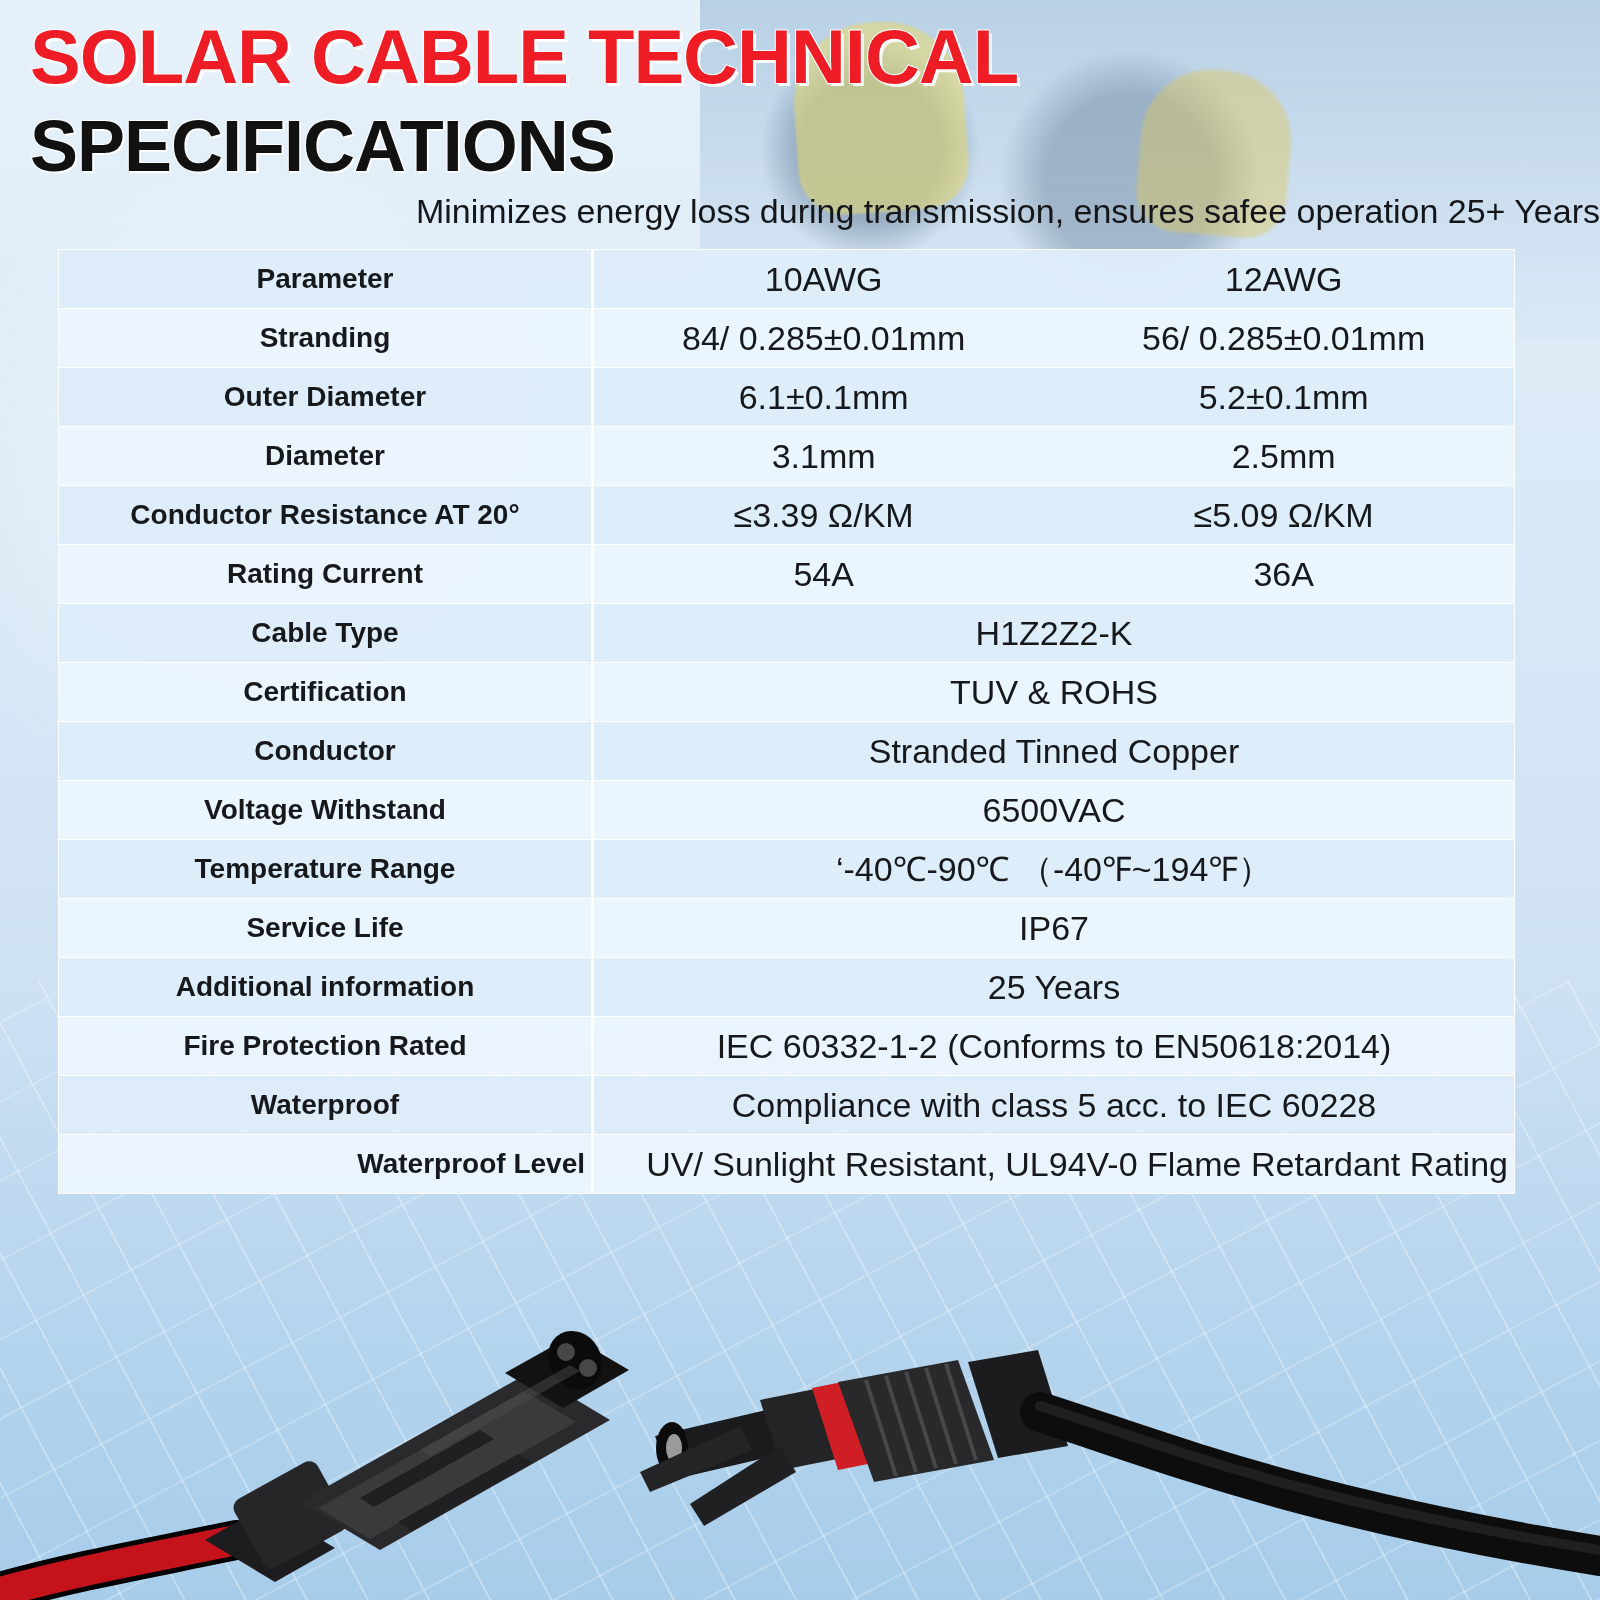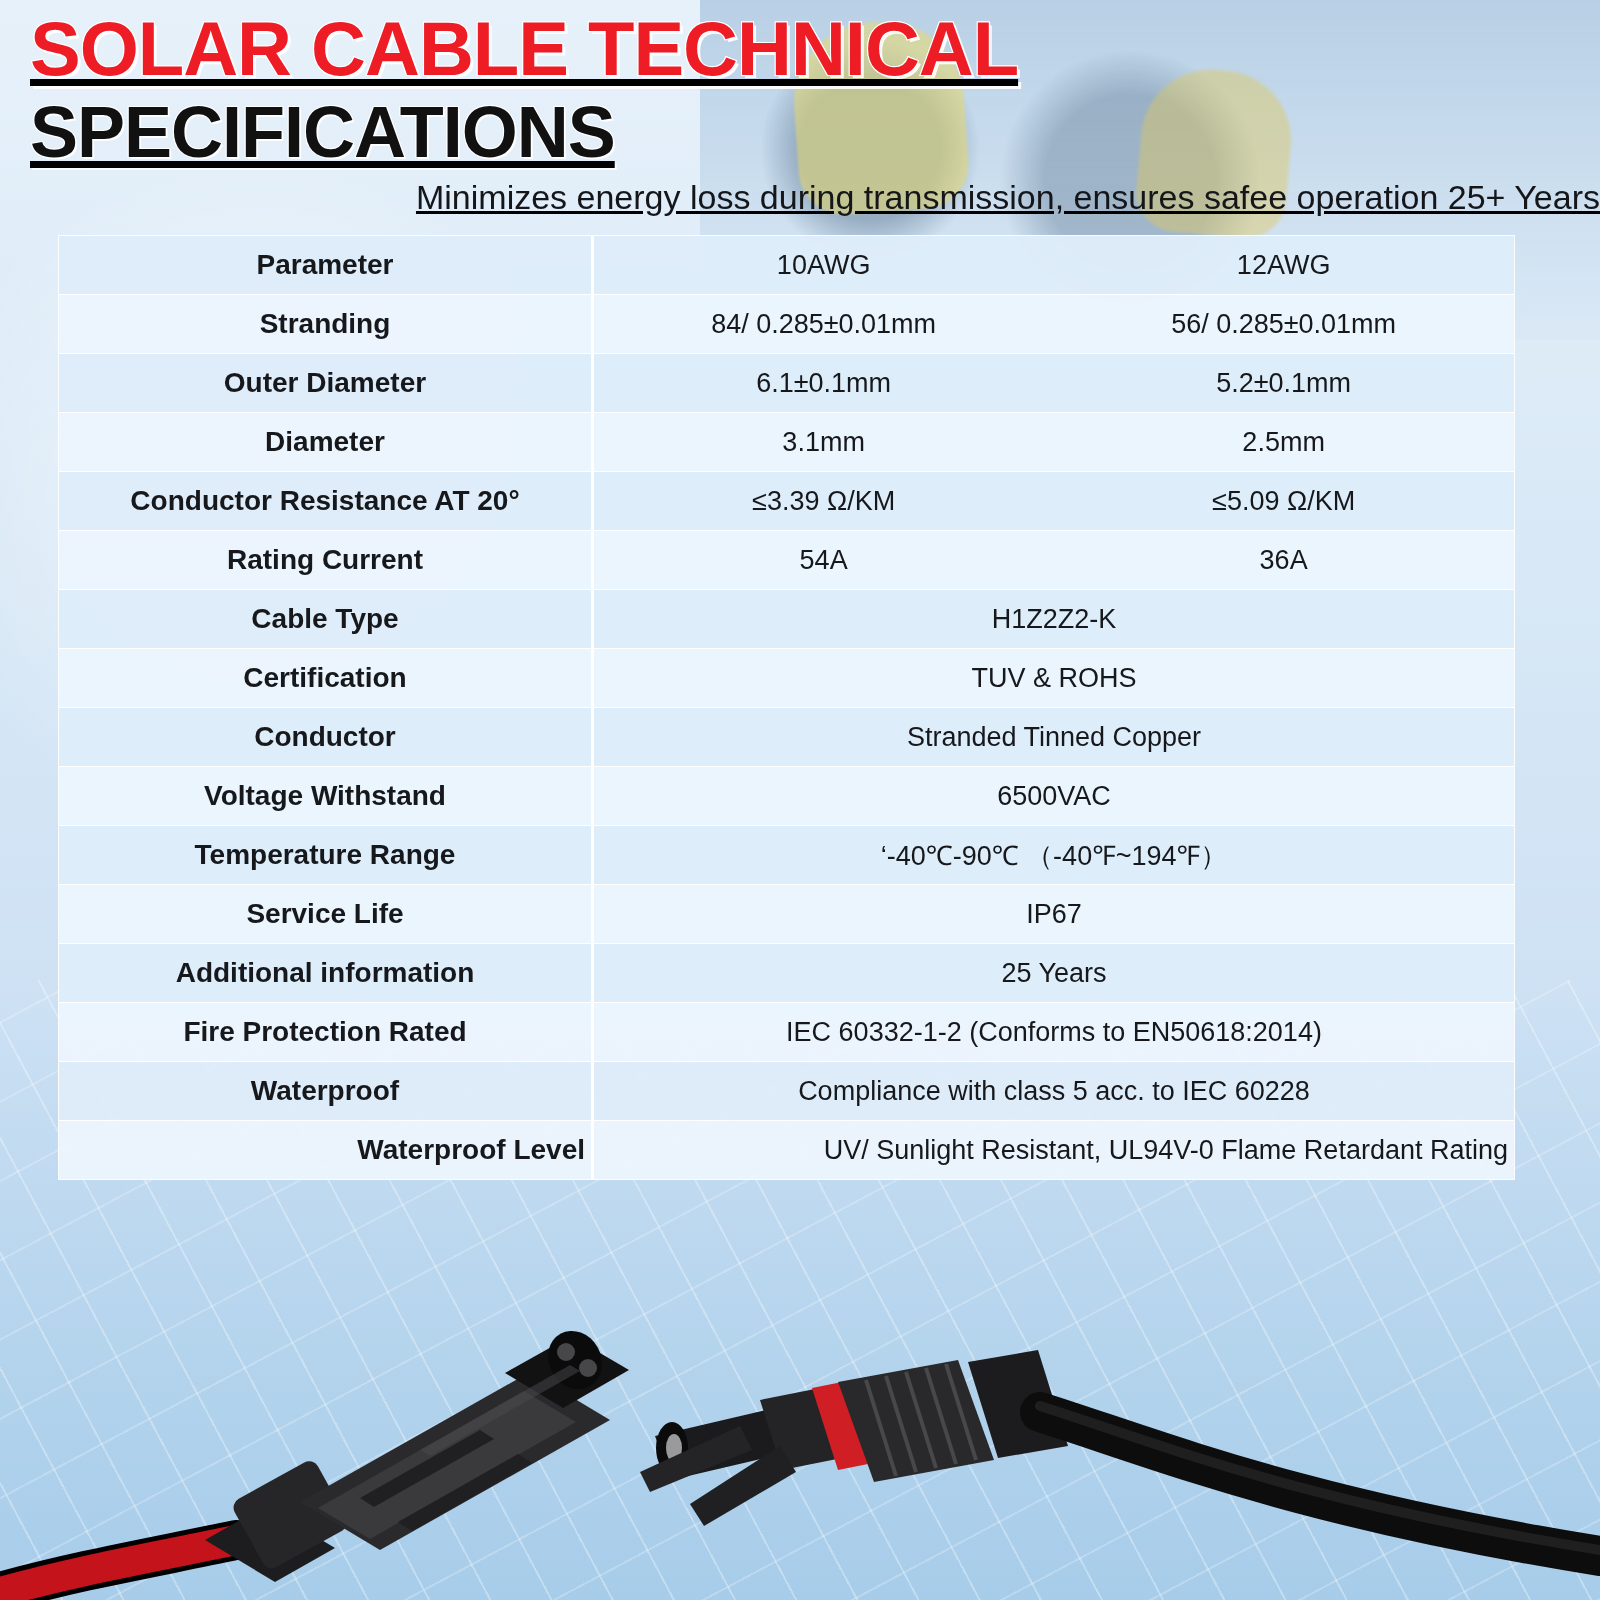--- a/index.html
+++ b/index.html
@@ -80,40 +80,39 @@
     width: 760px;
     height: 760px;
     background: radial-gradient(circle, rgba(255,255,255,0.55) 0%, rgba(255,255,255,0) 65%);
     z-index: 0;
   }
 
   
   .header {
     position: relative;
     z-index: 3;
-    padding: 12px 0 0 30px;
-    text-decoration: underline;
+    padding: 20px 0 0 30px;
   }
   .title-main {
     font-size: 76px;
     font-weight: bold;
     color: #ee1c25;
     letter-spacing: -1px;
     line-height: 0.98;
     -webkit-text-stroke: 2px #ffffff;
     paint-order: stroke fill;
     text-shadow: 3px 3px 0 rgba(255,255,255,0.9);
     white-space: nowrap;
   }
   .title-sub {
     font-size: 72px;
     font-weight: bold;
     color: #111111;
     line-height: 1.0;
-    margin-top: 10px;
+    margin-top: 16px;
     letter-spacing: -1px;
     -webkit-text-stroke: 2px #ffffff;
     paint-order: stroke fill;
     text-shadow: 2px 2px 0 rgba(255,255,255,0.85);
   }
   .tagline {
     font-size: 34px;
     color: #15161a;
     margin-top: 10px;
     margin-left: 4px;
@@ -129,21 +128,21 @@
     background: rgba(233,243,252,0.88);
     border: 1px solid rgba(255,255,255,0.8);
   }
   table {
     border-collapse: collapse;
     width: 100%;
     table-layout: fixed;
   }
   td {
     padding: 5px 6px;
-    font-size: 27px;
+    font-size: 34px;
     color: #16181c;
     text-align: center;
     border-bottom: 1px solid #ffffff;
     height: 48px;
     vertical-align: middle;
   }
   td.label {
     font-weight: bold;
     width: 520px;
     border-right: 3px solid #ffffff;

